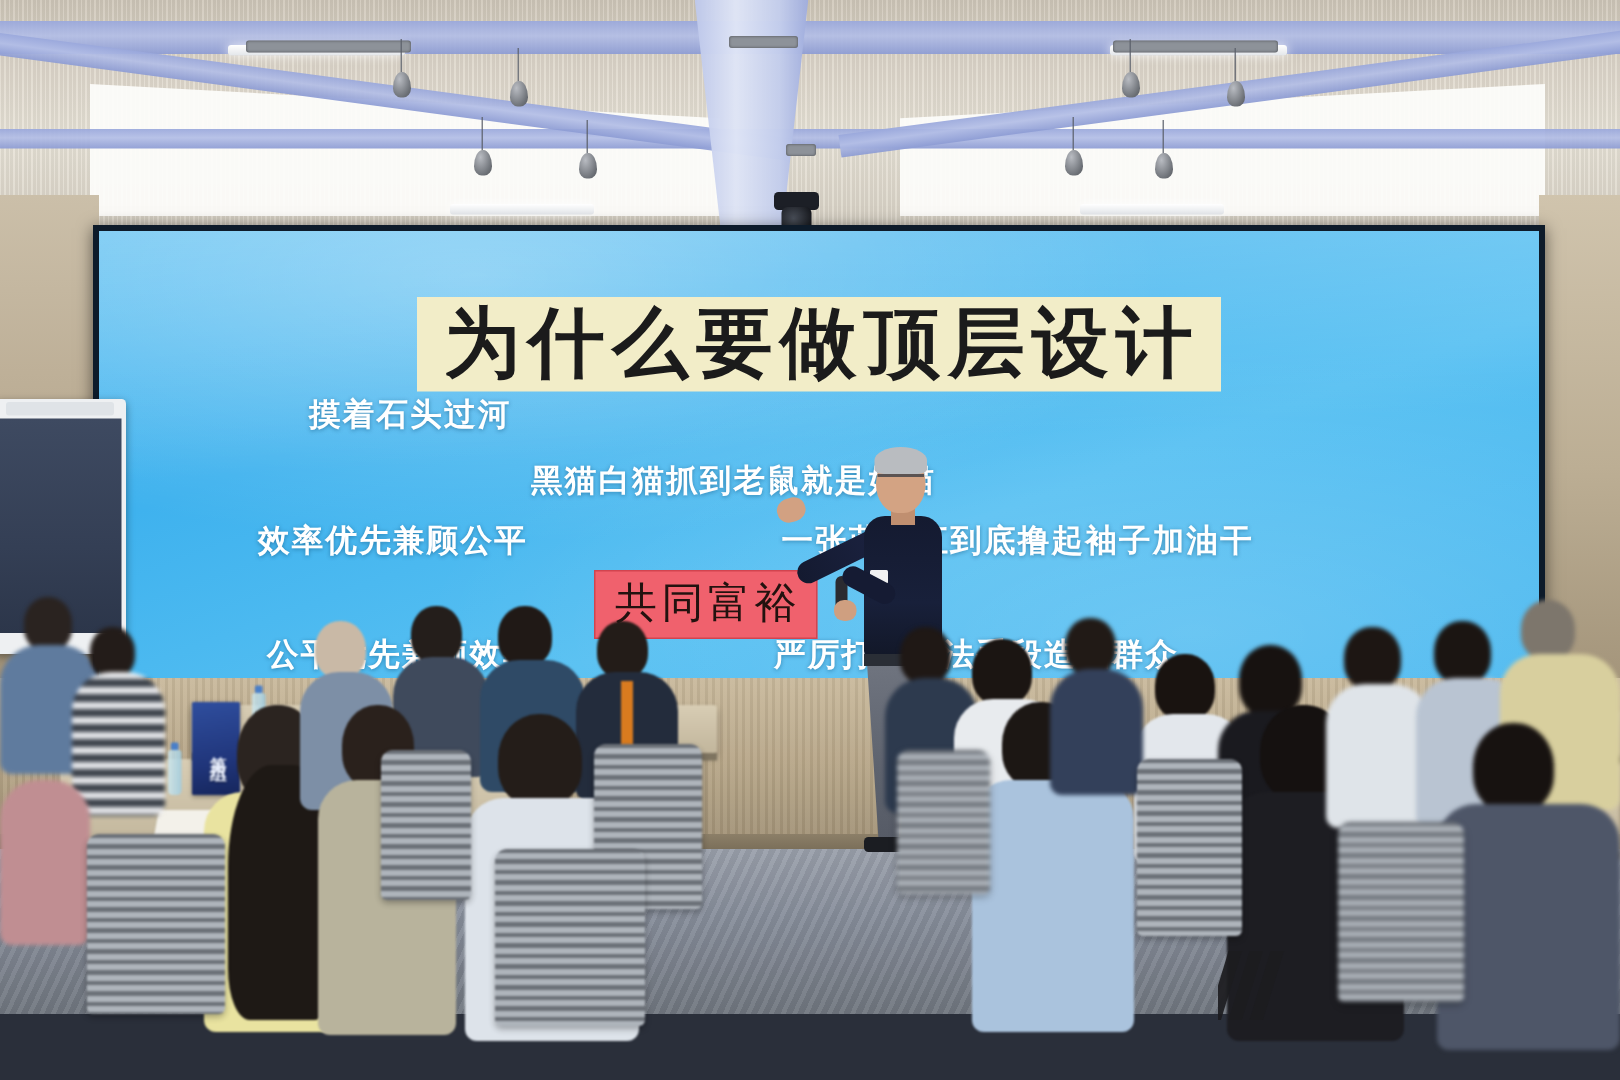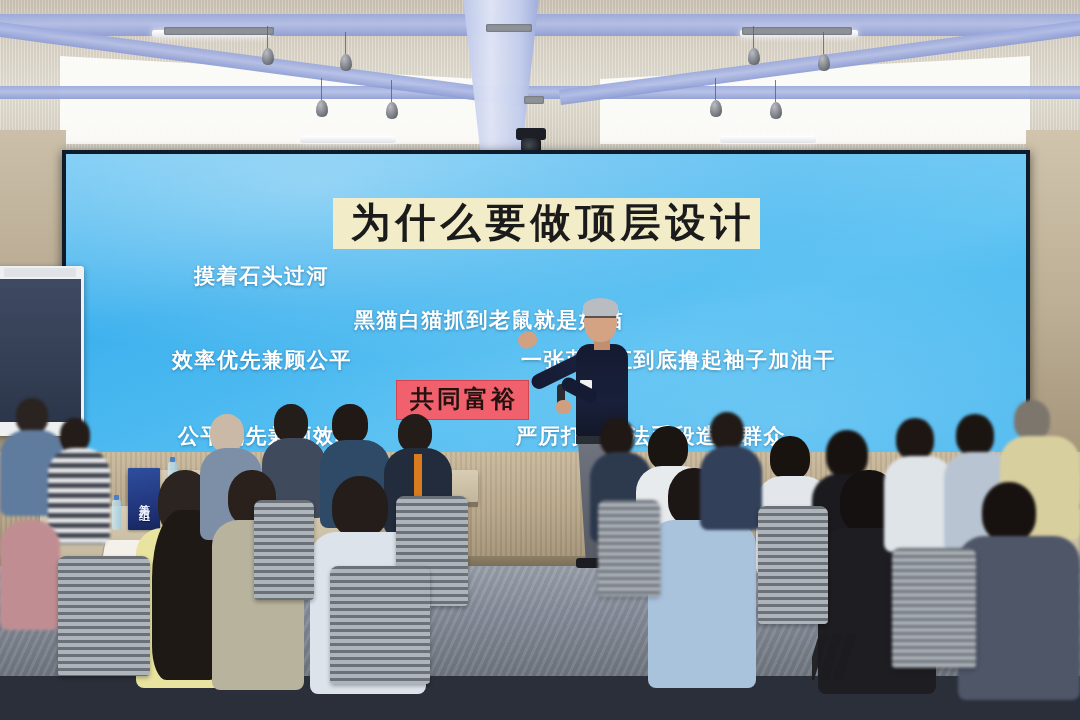--- a/index.html
+++ b/index.html
@@ -105,42 +105,42 @@
     border-left: none;
   }
   .slide-title {
     position: absolute; left: 0; right: 0; top: 44px;
     text-align: center;
   }
   .slide-title span {
     display: inline-block;
     background: #f2edc8;
     color: #1b1b1b;
-    font-size: 40px; font-weight: 700; letter-spacing: 5px;
-    padding: 3px 4px 5px 18px;
+    font-size: 51px; font-weight: 700; letter-spacing: 5px;
+    padding: 3px 14px 5px 18px;
     line-height: 1.08;
   }
   .slide-line {
     position: absolute;
     color: #ffffff; font-weight: 700; font-size: 21px;
     letter-spacing: 1.5px;
     text-shadow: 0 1px 3px rgba(5,60,100,.45);
     white-space: nowrap;
   }
-  .sl-r1a { left: 128px; top: 108px; }
+  .sl-r1a { left: 140px; top: 108px; }
   .sl-r1b { left: 475px; top: 108px; }
   .sl-r2  { left: 288px; top: 152px; }
   .sl-r3a { left: 106px; top: 192px; }
   .sl-r3b { left: 455px; top: 192px; }
   .sl-r4a { left: 112px; top: 268px; }
   .sl-r4b { left: 450px; top: 268px; }
   .slide-highlight {
     position: absolute; left: 330px; top: 226px;
     background: #f0616d;
-    color: #23120f; font-weight: 700; font-size: 24px; letter-spacing: 3px;
+    color: #23120f; font-weight: 400; font-size: 28px; letter-spacing: 3px;
     padding: 2px 10px 4px 13px;
     border: 1px solid rgba(180,40,50,.5);
   }
 
   
   .wall-left {
     position: absolute; left: 0; top: 130px; width: 66px; height: 330px;
     background: linear-gradient(180deg,#cbbfa9,#b7a88f 55%, #9f9076);
   }
   .wall-right {

